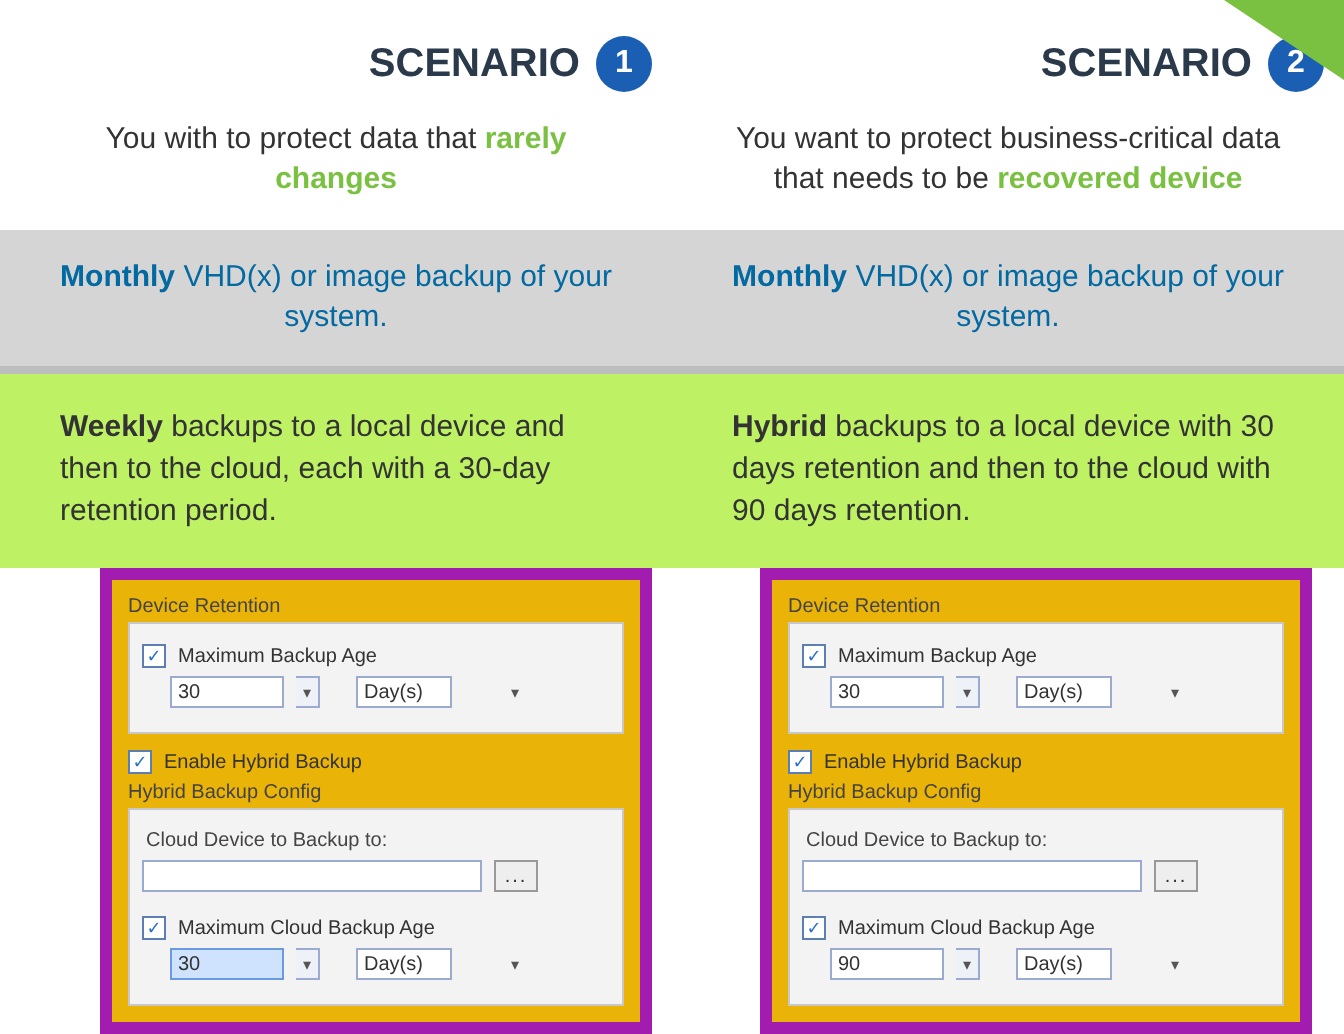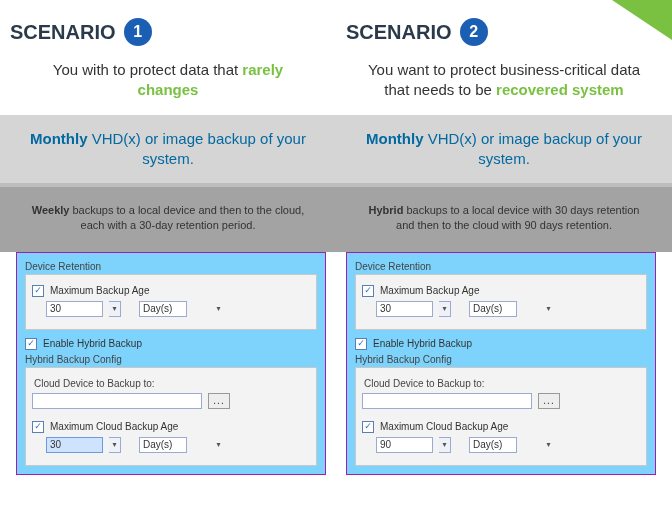--- a/index.html
+++ b/index.html
@@ -17,21 +17,21 @@
     width: 0; height: 0;
     border-left: 60px solid transparent;
     border-top: 40px solid #7ac142;
   }
   .columns {
     display: flex;
     width: 100%;
   }
   .col { width: 50%; }
   .header {
-    text-align: left;
+    text-align: right;
     padding: 18px 10px 8px 10px;
   }
   .scenario-title {
     font-weight: 700;
     font-size: 20px;
     color: #2a3a4a;
     display: inline-flex;
     align-items: center;
     gap: 8px;
   }
@@ -60,41 +60,41 @@
     padding: 14px 30px;
     font-size: 15px;
     color: #0369a1;
     line-height: 1.35;
   }
   .band-sep {
     height: 4px;
     background: #bdbdbd;
   }
   .band2 {
-    background: #a3a3a3;
-    text-align: center;
+    background: #bef264;
     padding: 16px 30px 18px 30px;
-    font-size: 11px;
+    font-size: 15px;
     color: #333;
     line-height: 1.4;
   }
   .strong { font-weight: 700; }
   .panels-row {
     display: flex;
     width: 100%;
     padding: 0 16px 10px 16px;
     gap: 20px;
   }
   .panel-wrap {
     flex: 1;
-    border: 1px solid #a21caf;
-    background: #7dd3fc;
+    border: 6px solid #a21caf;
+    background: #eab308;
     padding: 6px 8px 8px 8px;
     font-size: 10px;
     color: #333;
+    margin-left: 34px;
   }
   .group-label {
     font-size: 10px;
     color: #444;
     margin: 2px 0 2px 0;
   }
   .fieldset {
     border: 1px solid #c8c8c8;
     padding: 6px 6px 8px 6px;
     margin-top: 2px;
@@ -179,21 +179,21 @@
     </div>
   </div>
   <div class="col">
     <div class="header">
       <div class="scenario-title">
         <span>SCENARIO</span>
         <span class="num-circle">2</span>
       </div>
     </div>
     <div class="desc">
-      <span>You want to protect business-critical data that needs to be </span><span class="hl">recovered system</span>
+      <span>You want to protect business-critical data that needs to be </span><span class="hl">recovered device</span>
     </div>
   </div>
 </div>
 
 <div class="columns">
   <div class="col band">
     <span class="strong">Monthly</span><span> VHD(x) or image backup of your system.</span>
   </div>
   <div class="col band">
     <span class="strong">Monthly</span><span> VHD(x) or image backup of your system.</span>

